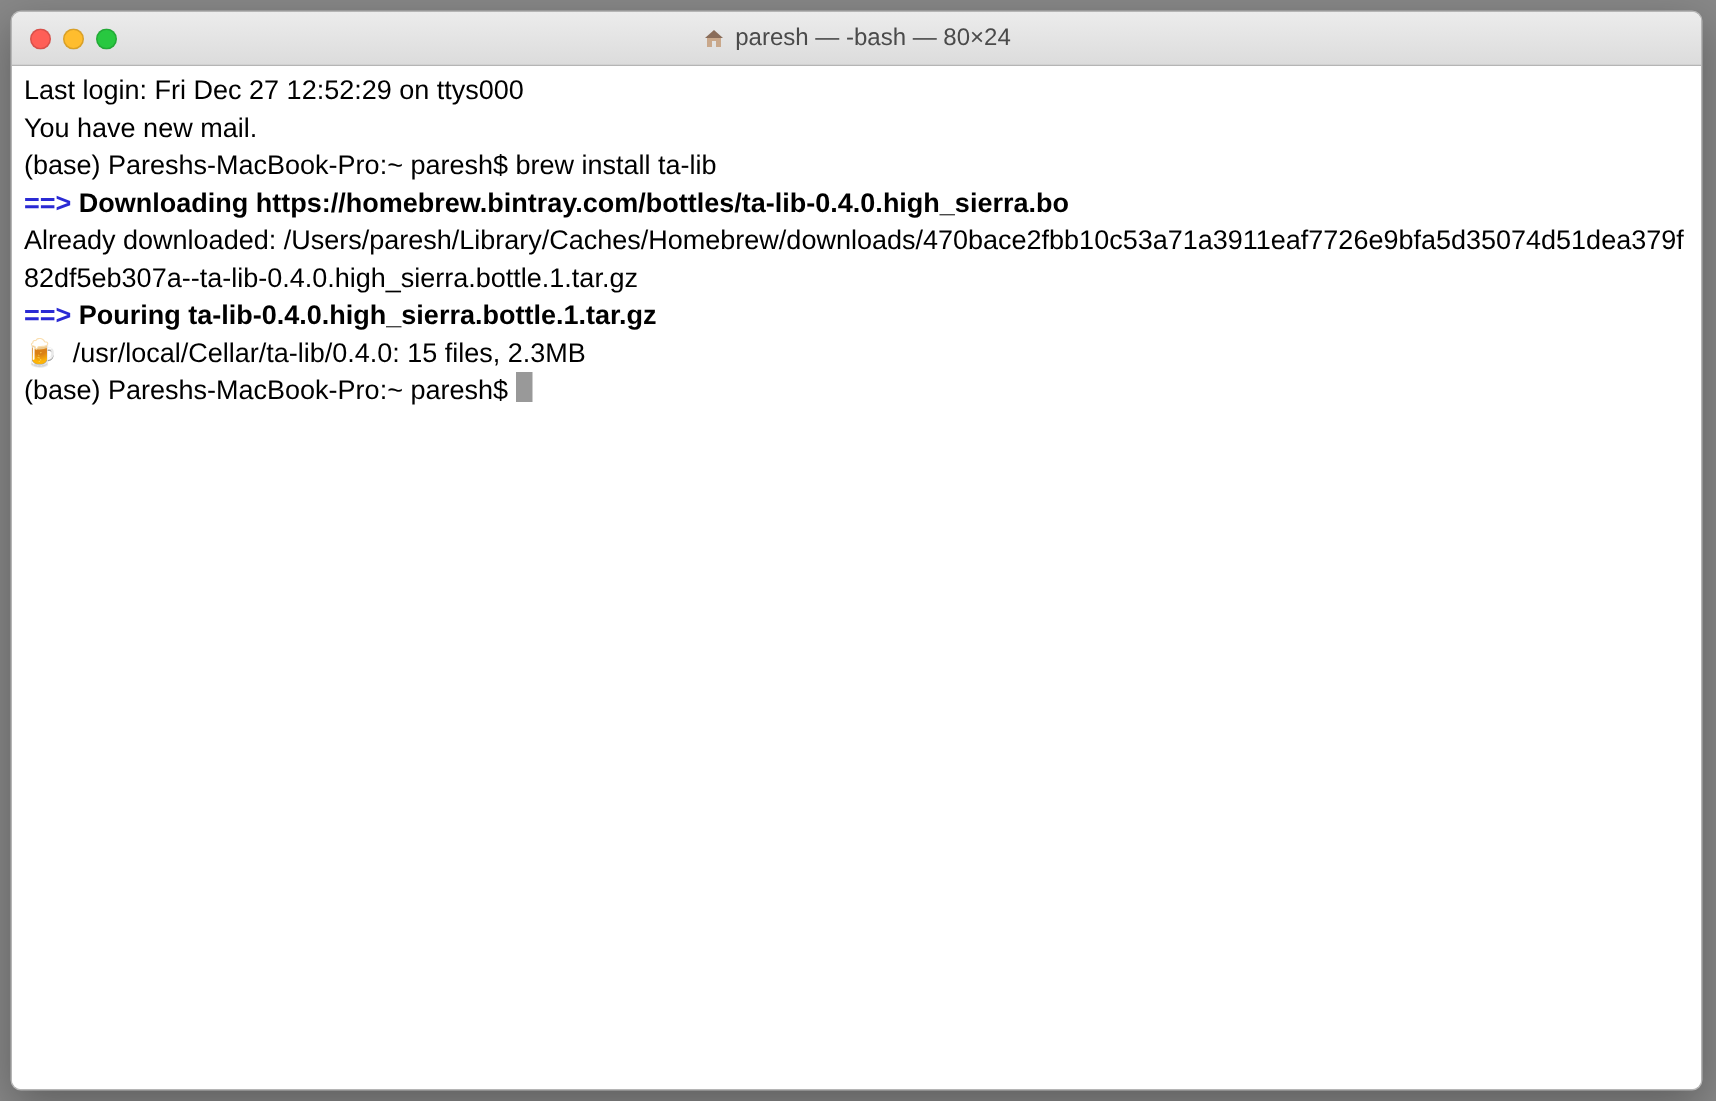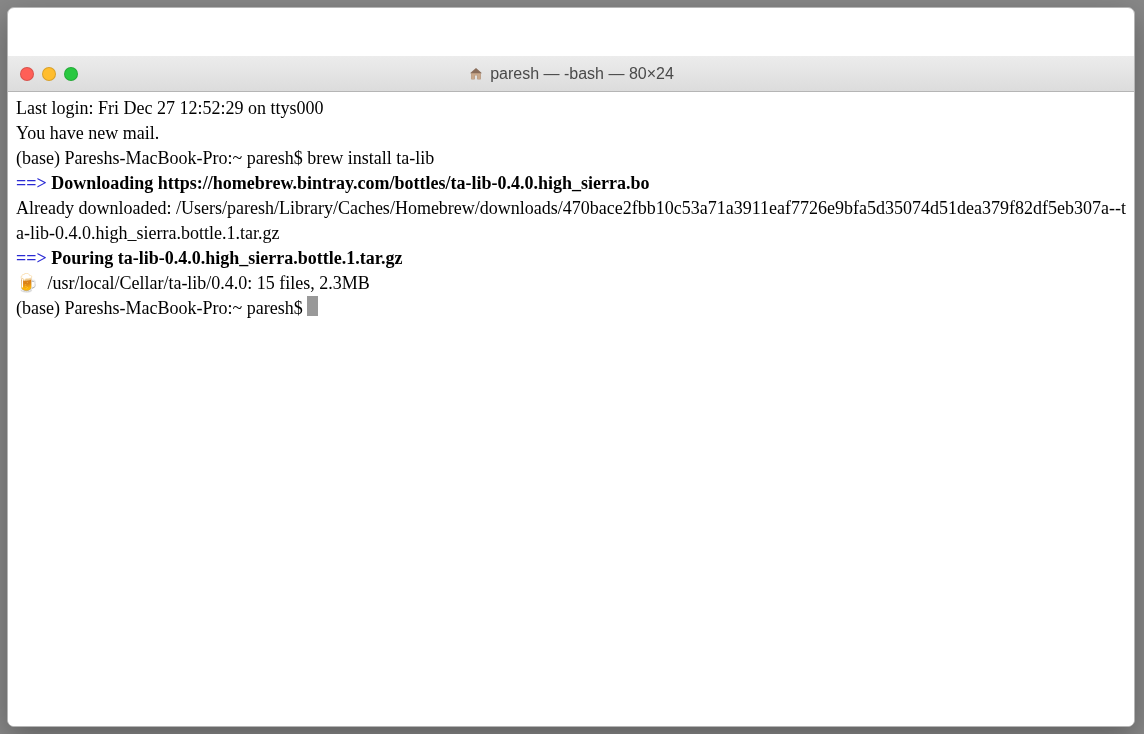--- a/index.html
+++ b/index.html
@@ -24,21 +24,20 @@
       border: 1px solid #b5b5b5;
     }
     .titlebar {
       height: 36px;
       background: linear-gradient(to bottom, #ececec, #dcdcdc);
       border-bottom: 1px solid #b5b5b5;
       display: flex;
       align-items: center;
       position: relative;
       flex-shrink: 0;
-      margin-top: 48px;
     }
     .traffic-lights {
       display: flex;
       gap: 8px;
       padding-left: 12px;
     }
     .light {
       width: 14px;
       height: 14px;
       border-radius: 50%;
@@ -57,21 +56,21 @@
       align-items: center;
       justify-content: center;
       gap: 6px;
       pointer-events: none;
     }
     .home-icon-svg { width: 16px; height: 16px; }
     .terminal-body {
       flex: 1;
       background: #fff;
       padding: 4px 8px;
-      font-family: Liberation Serif, serif;
+      font-family: Liberation Sans, sans-serif;
       font-size: 18px;
       line-height: 25px;
       color: #000;
       white-space: pre-wrap;
       word-break: break-all;
       overflow: hidden;
     }
     .arrow { color: #2a2ad4; font-weight: bold; }
     .bold { font-weight: bold; }
     .cursor {

